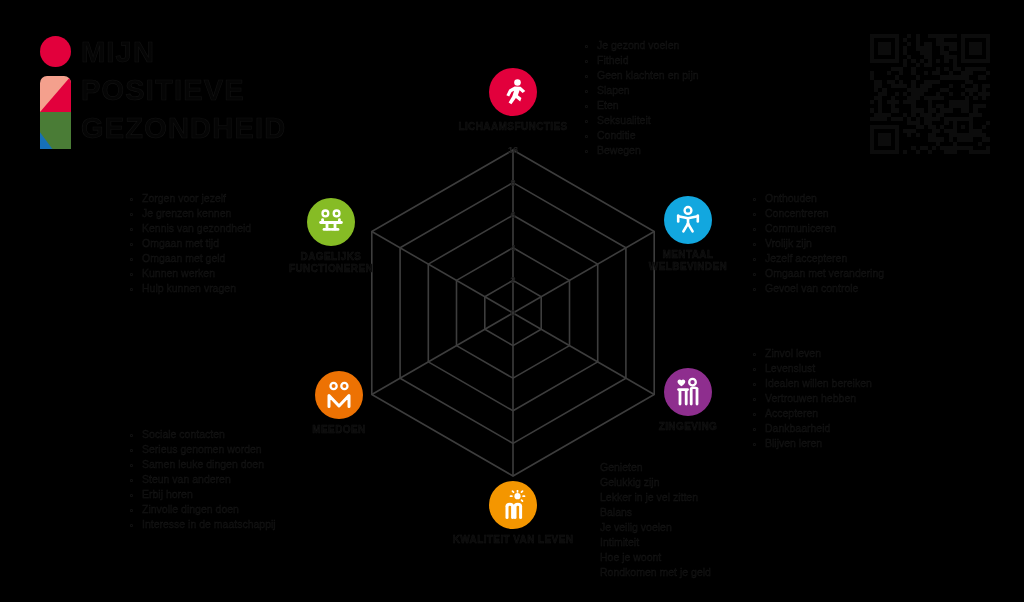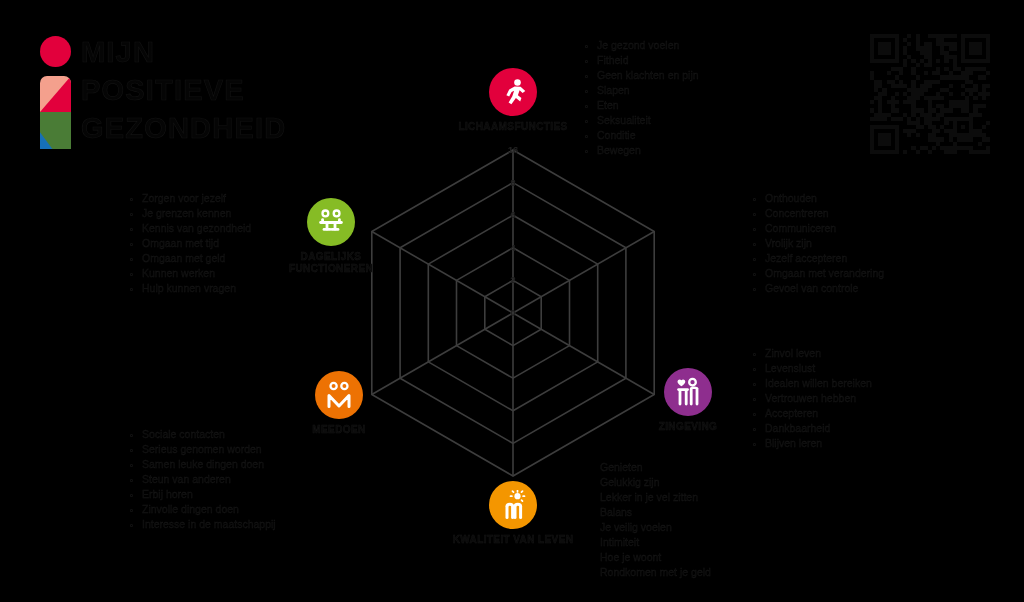--- a/index.html
+++ b/index.html
@@ -140,20 +140,37 @@
   <div class="node" style="left:438px; top:68px;">
     <div class="node-circle" style="background: rgb(226, 0, 60);">
       <svg width="30" height="30" viewBox="0 0 30 30">
         <circle cx="19.5" cy="5.5" r="3.3" fill="#fff"></circle>
         <path d="M16.6 9.6 L11.2 12.6 L8.4 18.2 L11.2 19.6 L13.6 14.9 L16.1 13.7 L14.3 19.3 L10.6 25.6 L13.4 27.2 L17.9 21.1 L22.2 24.5 L23.4 20.9 L19.9 18.2 L21.6 13.2 L24.6 16.0 L27.3 13.9 L22.6 9.8 Z" fill="#fff"></path>
       </svg>
     </div>
     <div class="node-label">LICHAAMSFUNCTIES</div>
   </div>
 
+  <div class="node" style="left:613px; top:196px;">
+    <div class="node-circle" style="background: rgb(18, 167, 223);">
+      <svg width="30" height="30" viewBox="0 0 30 30">
+        <circle cx="15" cy="5.4" r="3.4" fill="none" stroke="#fff" stroke-width="2.4"></circle>
+        <path d="M5.2 10.5 L5.2 16.5" stroke="#fff" stroke-width="2.6" stroke-linecap="round"></path>
+        <path d="M24.8 10.5 L24.8 16.5" stroke="#fff" stroke-width="2.6" stroke-linecap="round"></path>
+        <path d="M5.2 11.3 L15 13.2 L24.8 11.3" stroke="#fff" stroke-width="2.6" fill="none" stroke-linecap="round" stroke-linejoin="round"></path>
+        <path d="M15 13.2 L15 20" stroke="#fff" stroke-width="2.6" stroke-linecap="round"></path>
+        <path d="M15 18.6 L10.4 26.4" stroke="#fff" stroke-width="2.6" stroke-linecap="round"></path>
+        <path d="M15 18.6 L19.6 26.4" stroke="#fff" stroke-width="2.6" stroke-linecap="round"></path>
+      </svg>
+    </div>
+    <div class="node-label">
+      <span>MENTAAL</span><br>
+      <span>WELBEVINDEN</span>
+    </div>
+  </div>
 
   <div class="node" style="left:613px; top:368px;">
     <div class="node-circle" style="background: rgb(142, 46, 142);">
       <svg width="30" height="30" viewBox="0 0 30 30">
         <path d="M8.4 3.2 C7.1 1.8 4.7 2.4 4.5 4.4 C4.3 6.2 6.5 7.8 8.4 9.2 C10.3 7.8 12.5 6.2 12.3 4.4 C12.1 2.4 9.7 1.8 8.4 3.2 Z" fill="#fff"></path>
         <circle cx="19.5" cy="5.2" r="3.3" fill="none" stroke="#fff" stroke-width="2.3"></circle>
         <path d="M7 13.4 L7 27" stroke="#fff" stroke-width="2.8" stroke-linecap="round"></path>
         <path d="M13.2 13.4 L13.2 27" stroke="#fff" stroke-width="2.8" stroke-linecap="round"></path>
         <path d="M5.6 12.6 L14.6 12.6" stroke="#fff" stroke-width="2.8" stroke-linecap="round"></path>
         <path d="M18.2 12 L18.2 27" stroke="#fff" stroke-width="2.8" stroke-linecap="round"></path>

